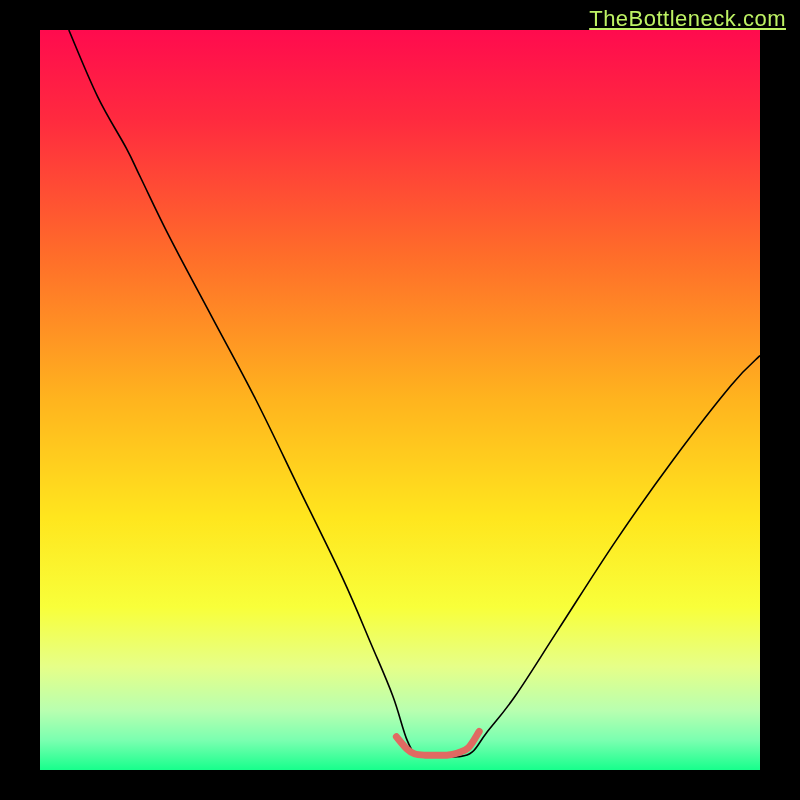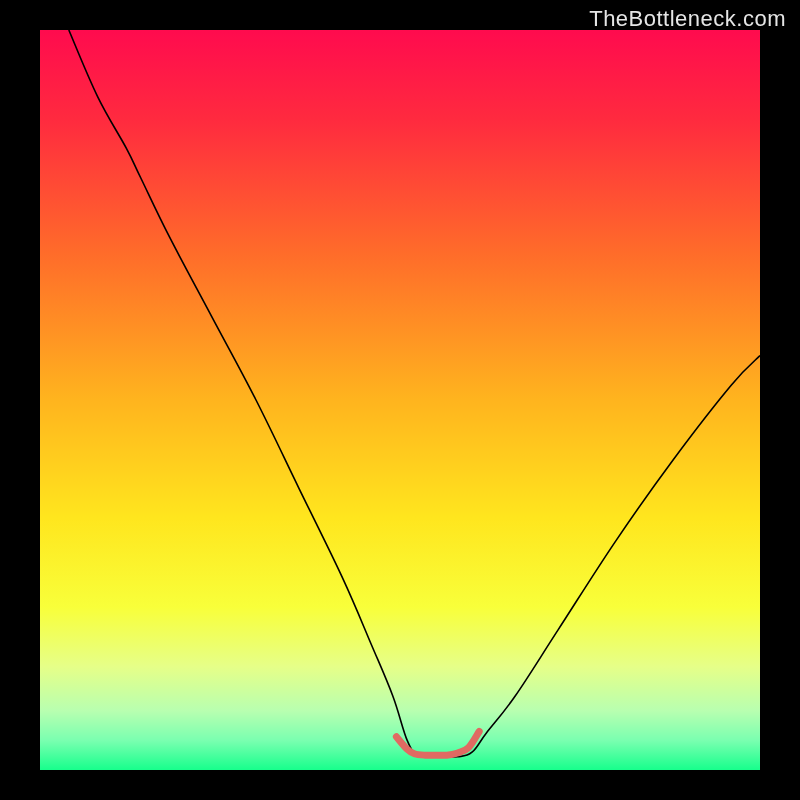--- a/index.html
+++ b/index.html
@@ -16,26 +16,27 @@
     left: 0;
     top: 0;
     width: 800px;
     height: 800px;
     background: #000;
   }
   .watermark {
     position: absolute;
     top: 6px;
     right: 14px;
-    color: #e5e5e5;
+    color: #bef264;
     font-size: 22px;
     font-weight: 500;
     letter-spacing: 0.5px;
     z-index: 50;
     user-select: none;
+    text-decoration: underline;
   }
   .plot-area {
     position: absolute;
     left: 40px;
     top: 30px;
     width: 720px;
     height: 740px;
   }
   svg {
     display: block;

